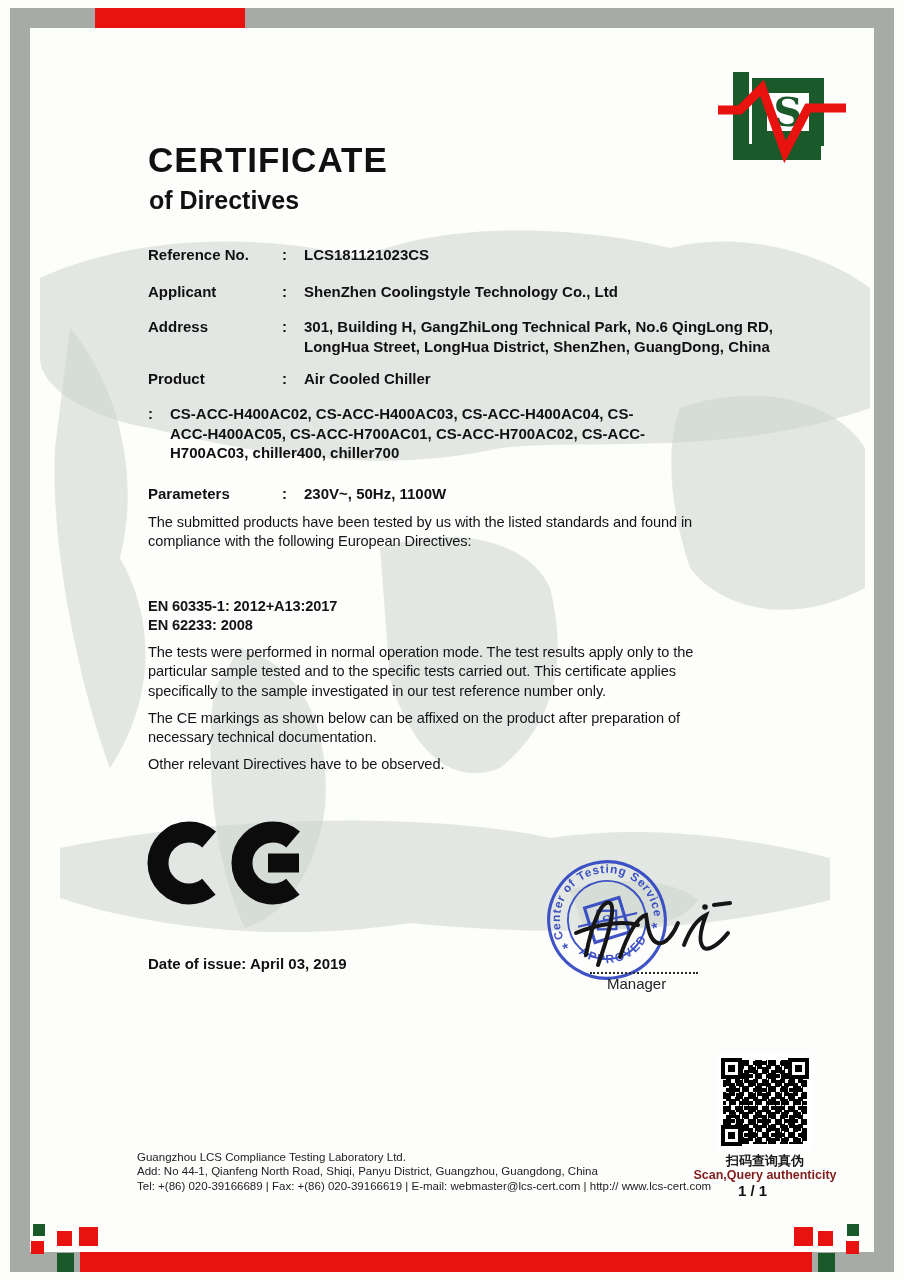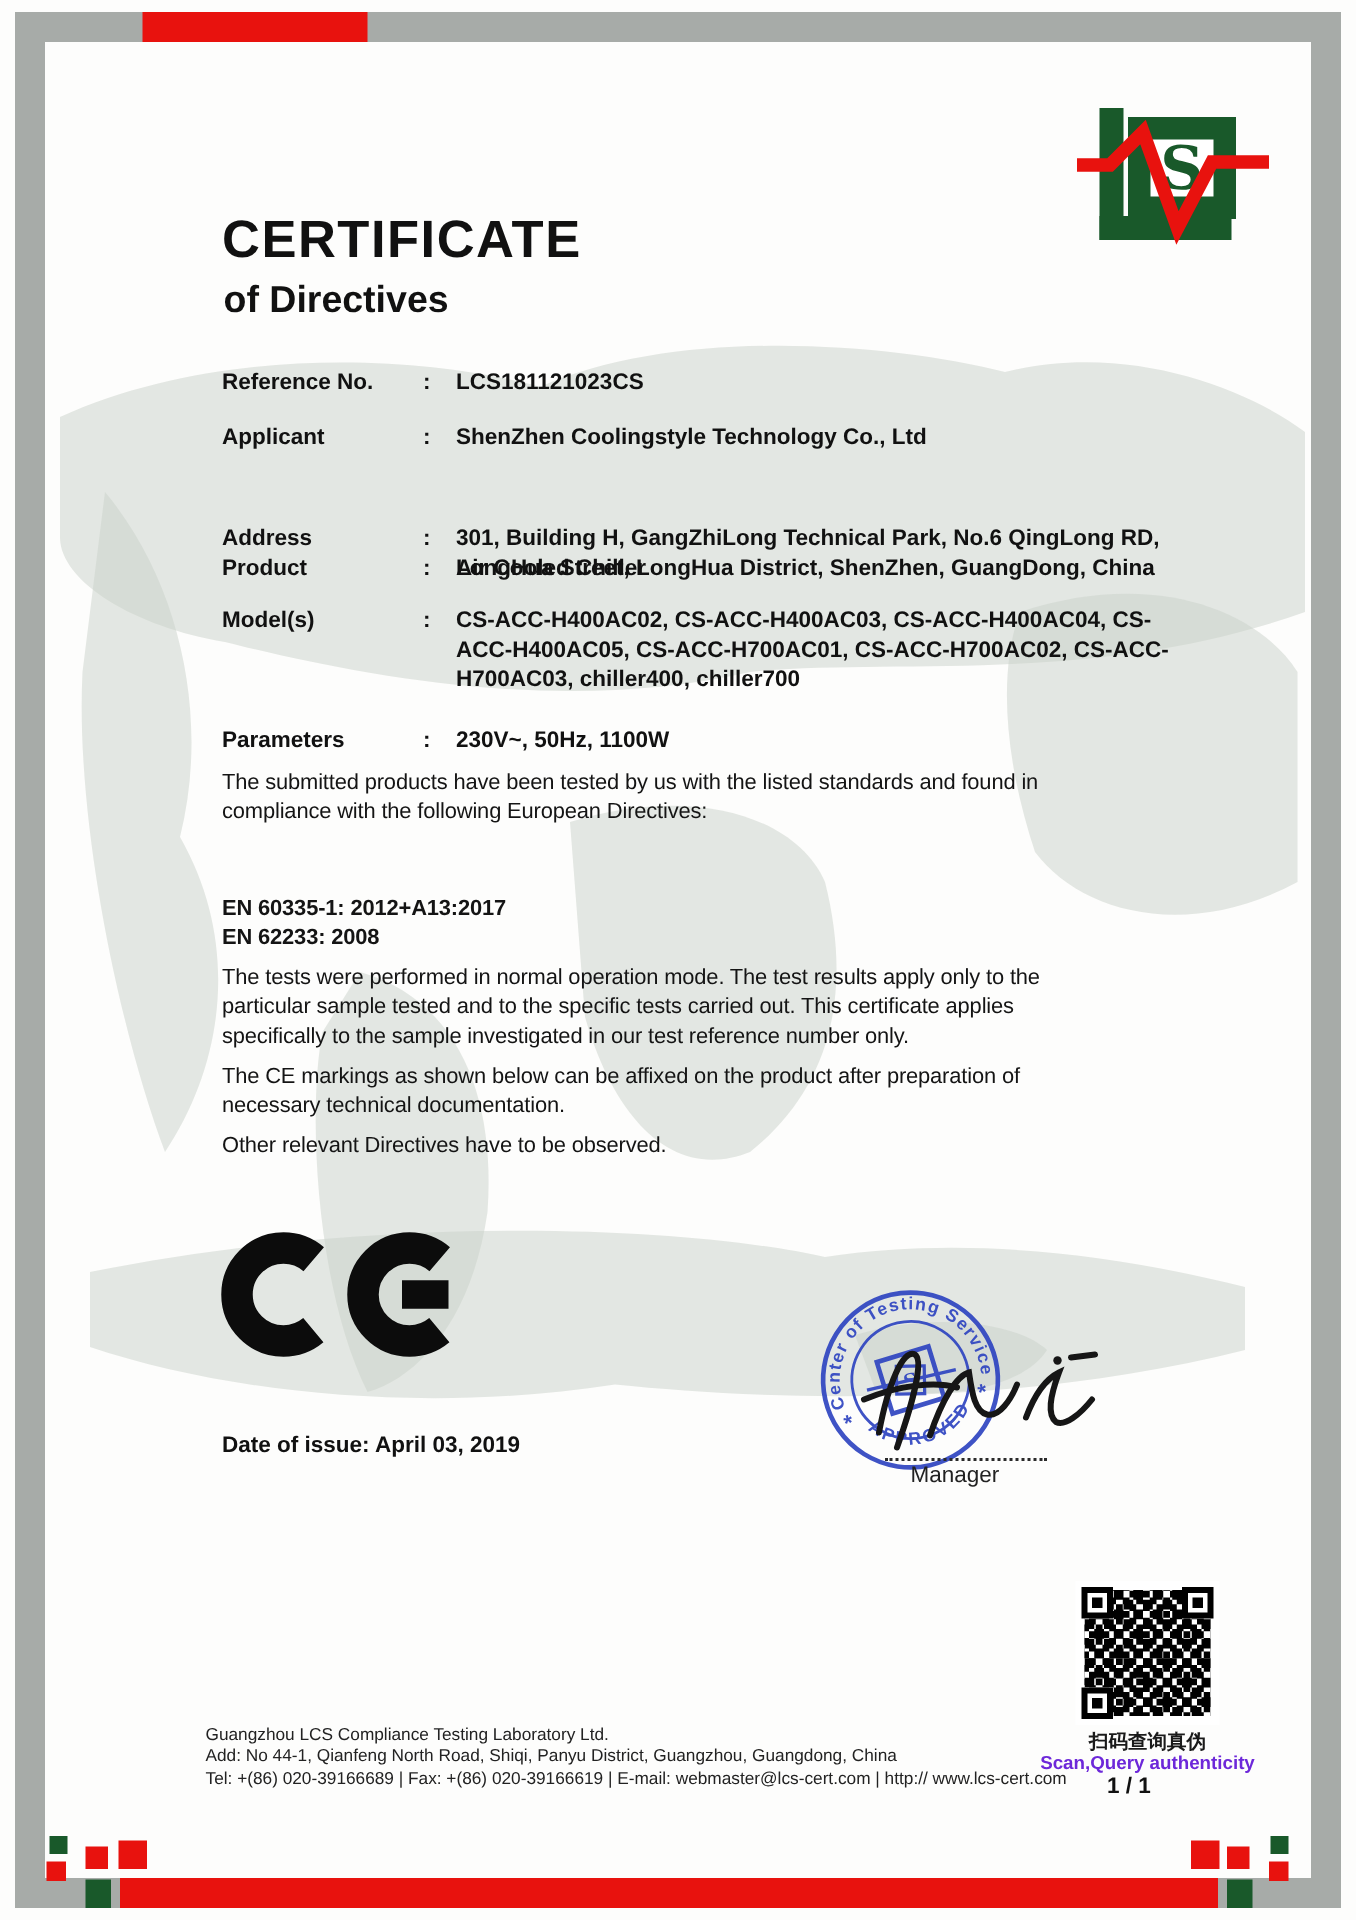--- a/index.html
+++ b/index.html
@@ -43,21 +43,21 @@
   .qr { position:absolute; left:717px; top:1054px; width:96px; height:96px; background:#fff; }
   .qr-noise { position:absolute; left:6px; top:6px; right:6px; bottom:6px;
     background:
       repeating-conic-gradient(#000 0% 25%, transparent 0% 50%) 0px 0px/13px 13px,
       repeating-conic-gradient(#000 0% 25%, transparent 0% 50%) 3px 5px/9px 9px,
       #fff;
   }
   .qr-finder { position:absolute; width:13px; height:13px; border:4px solid #000; background:#fff; }
   .qr-finder > div { position:absolute; left:3px; top:3px; width:7px; height:7px; background:#000; }
   .qr-cap-cn { position:absolute; left:695px; top:1152px; width:140px; text-align:center; font-size:13px; font-weight:bold; color:#1a1a1a; }
-  .qr-cap-en { position:absolute; left:683px; top:1168px; width:164px; text-align:center; font-size:12.5px; font-weight:bold; color:#6d28d9; }
+  .qr-cap-en { position:absolute; left:683px; top:1168px; width:164px; text-align:center; font-size:12.5px; font-weight:bold; color:#7f1d1d; }
   .page-num  { position:absolute; left:738px; top:1182px; width:60px; font-size:15px; font-weight:bold; color:#111; }
 </style>
 </head>
 <body>
 
 <div class="page">
 
   <svg class="abs" style="left:30px; top:28px;" width="844" height="1224" viewBox="0 0 844 1224">
     <g fill="#c9d1c9" fill-opacity="0.5" stroke="none">
       <path d="M10,250 C120,200 260,210 330,230 C420,190 560,200 640,220 C720,200 800,230 840,260 L840,380 C700,430 560,410 470,420 C340,450 200,420 120,400 C60,390 10,360 10,330 Z"></path>
@@ -104,32 +104,31 @@
   <div class="field-row" style="top:245px;">
     <div class="field-label">Reference No.</div>
     <div class="field-colon">:</div>
     <div class="field-value">LCS181121023CS</div>
   </div>
   <div class="field-row" style="top:282px;">
     <div class="field-label">Applicant</div>
     <div class="field-colon">:</div>
     <div class="field-value">ShenZhen Coolingstyle Technology Co., Ltd</div>
   </div>
-  <div class="field-row" style="top:317px;margin-top:32px;">
+  <div class="field-row" style="top:317px;">
     <div class="field-label">Address</div>
     <div class="field-colon">:</div>
     <div class="field-value">301, Building H, GangZhiLong Technical Park, No.6 QingLong RD, LongHua Street, LongHua District, ShenZhen, GuangDong, China</div>
   </div>
   <div class="field-row" style="top:369px;">
     <div class="field-label">Product</div>
     <div class="field-colon">:</div>
     <div class="field-value">Air Cooled Chiller</div>
   </div>
   <div class="field-row" style="top:404px;">
-    <div class="field-label">Model(s)</div>
     <div class="field-colon">:</div>
     <div class="field-value">CS-ACC-H400AC02, CS-ACC-H400AC03, CS-ACC-H400AC04, CS-ACC-H400AC05, CS-ACC-H700AC01, CS-ACC-H700AC02, CS-ACC-H700AC03, chiller400, chiller700</div>
   </div>
   <div class="field-row" style="top:484px;">
     <div class="field-label">Parameters</div>
     <div class="field-colon">:</div>
     <div class="field-value">230V~, 50Hz, 1100W</div>
   </div>
 
   <div class="para" style="top:513px;">The submitted products have been tested by us with the listed standards and found in compliance with the following European Directives:</div>

